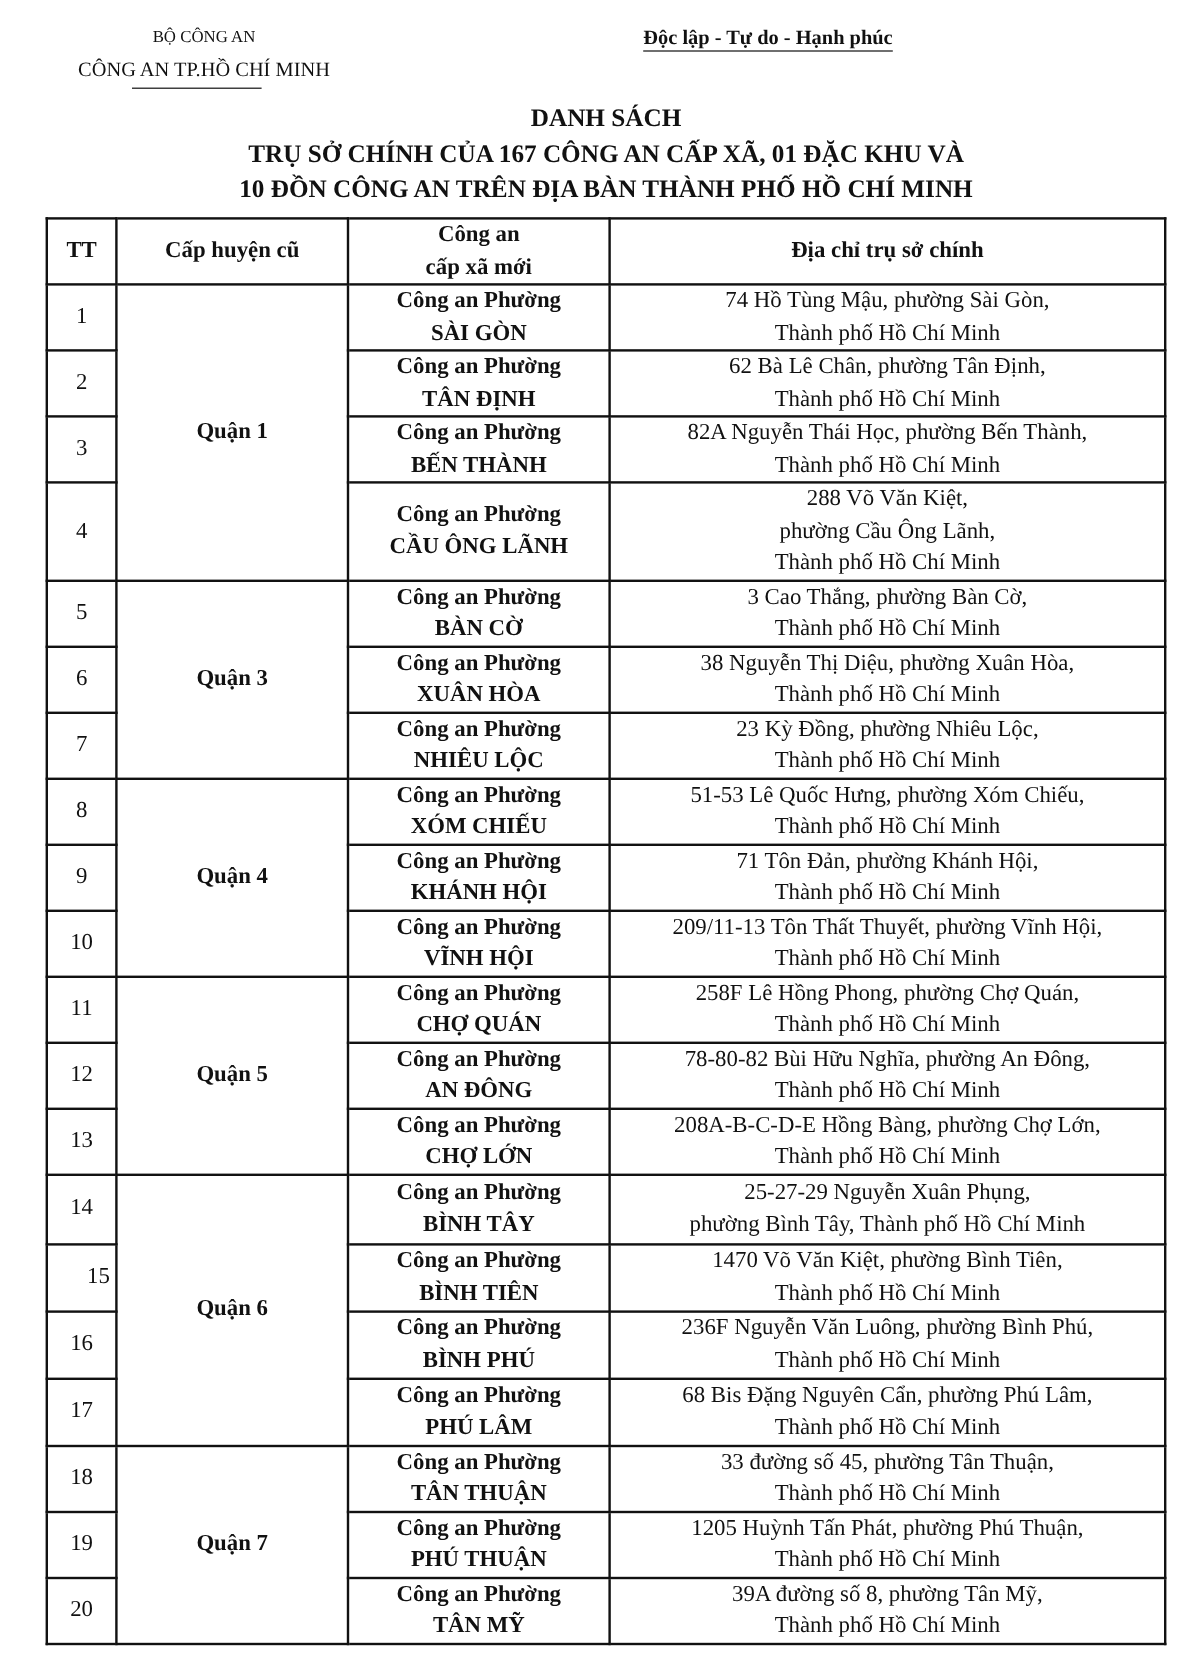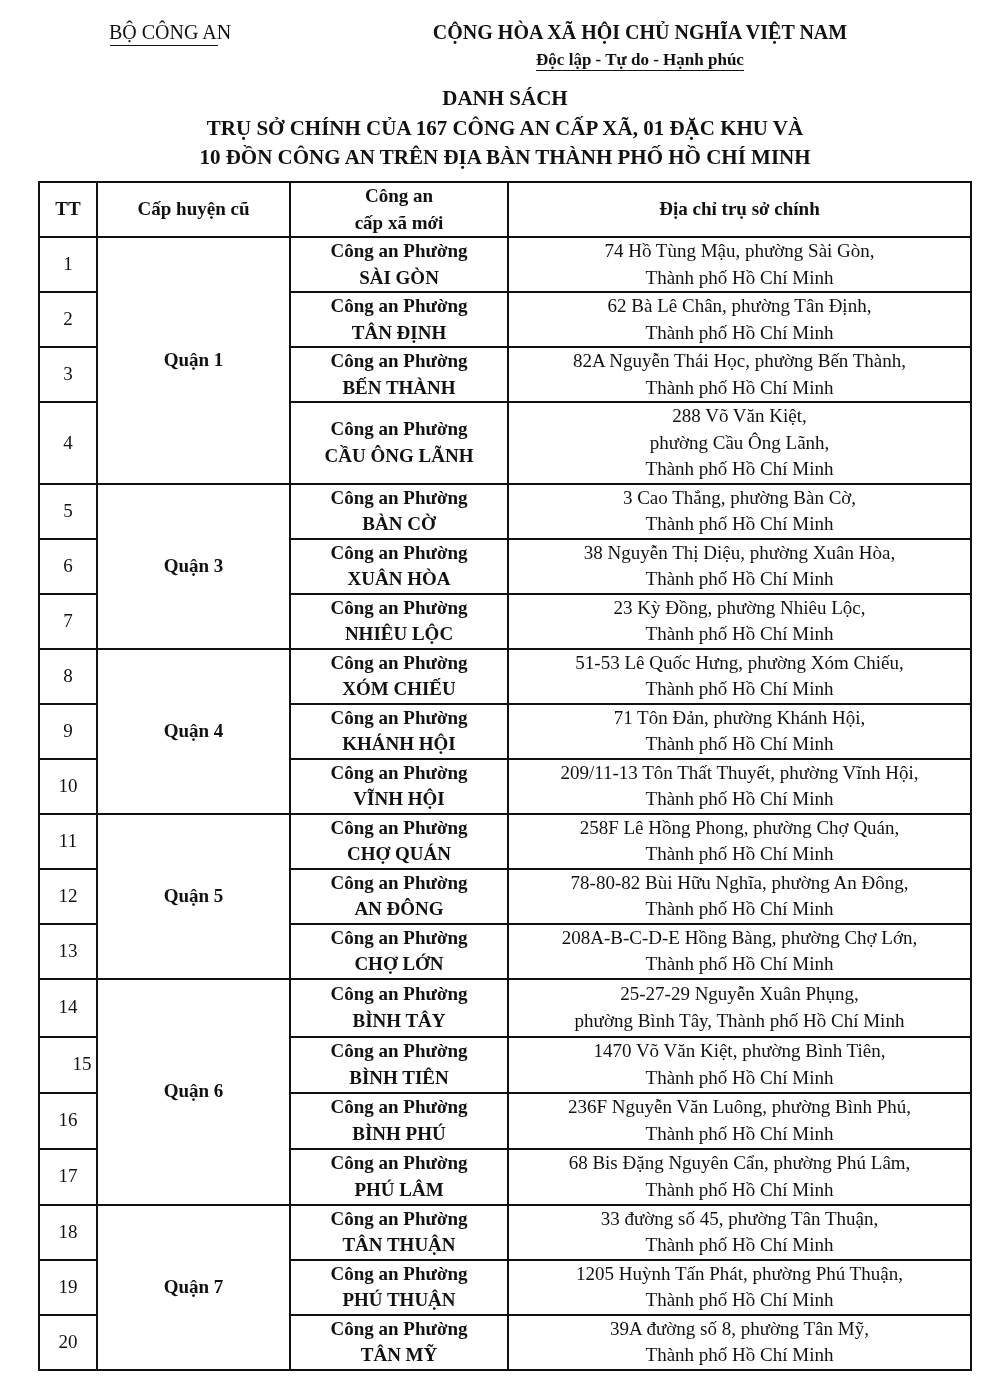--- a/index.html
+++ b/index.html
@@ -1,21 +1,21 @@
 <!DOCTYPE html>
 <html><head>
 <meta charset="utf-8">
 <style>
   html, body { margin: 0; padding: 0; background: #ffffff; }
   body {
     width: 1000px; height: 1397px; position: relative; overflow: hidden;
     font-family: "Liberation Serif", "DejaVu Serif", serif; color: #111;
   }
   .hdr-left { position: absolute; left: 20px; top: 20px; width: 300px; text-align: center; }
-  .hdr-left .l1 { font-size: 20px; line-height: 24px; }
+  .hdr-left .l1 { font-size: 14px; line-height: 24px; }
   .hdr-left .l2 { font-size: 18px; line-height: 28px; font-weight: bold; }
   .hdr-left .rule { width: 108px; height: 0; border-top: 1.5px solid #111; margin: 1px auto 0 auto; position: relative; left: -6px; }
   .hdr-right { position: absolute; left: 380px; top: 18px; width: 520px; text-align: center; }
   .hdr-right .l1 { font-size: 20px; font-weight: bold; line-height: 28px; }
   .hdr-right .l2 { font-size: 17px; font-weight: bold; line-height: 28px; }
   .hdr-right .l2 span.u { border-bottom: 1.5px solid #111; padding-bottom: 1px; }
   .titles { position: absolute; left: 0; top: 84px; width: 1010px; text-align: center; font-weight: bold; }
   .titles div { font-size: 21px; line-height: 29.5px; }
 
   table.list {
@@ -35,25 +35,25 @@
   td.tt { font-weight: normal; }
   td.dist { font-weight: bold; }
   td.ward { font-weight: bold; }
   td.addr { font-weight: normal; }
 </style>
 </head>
 <body>
 
 <div class="hdr-left">
   <div class="l1">BỘ CÔNG AN</div>
+  <div class="l2" style="font-weight:normal;font-size:17px;">CÔNG AN TP.HỒ CHÍ MINH</div>
   <div class="rule"></div>
 </div>
 
 <div class="hdr-right">
-  <div class="l1">CỘNG HÒA XÃ HỘI CHỦ NGHĨA VIỆT NAM</div>
   <div class="l2"><span class="u">Độc lập - Tự do - Hạnh phúc</span></div>
 </div>
 
 <div class="titles">
   <div>DANH SÁCH</div>
   <div>TRỤ SỞ CHÍNH CỦA 167 CÔNG AN CẤP XÃ, 01 ĐẶC KHU VÀ</div>
   <div>10 ĐỒN CÔNG AN TRÊN ĐỊA BÀN THÀNH PHỐ HỒ CHÍ MINH</div>
 </div>
 
 <table class="list">

